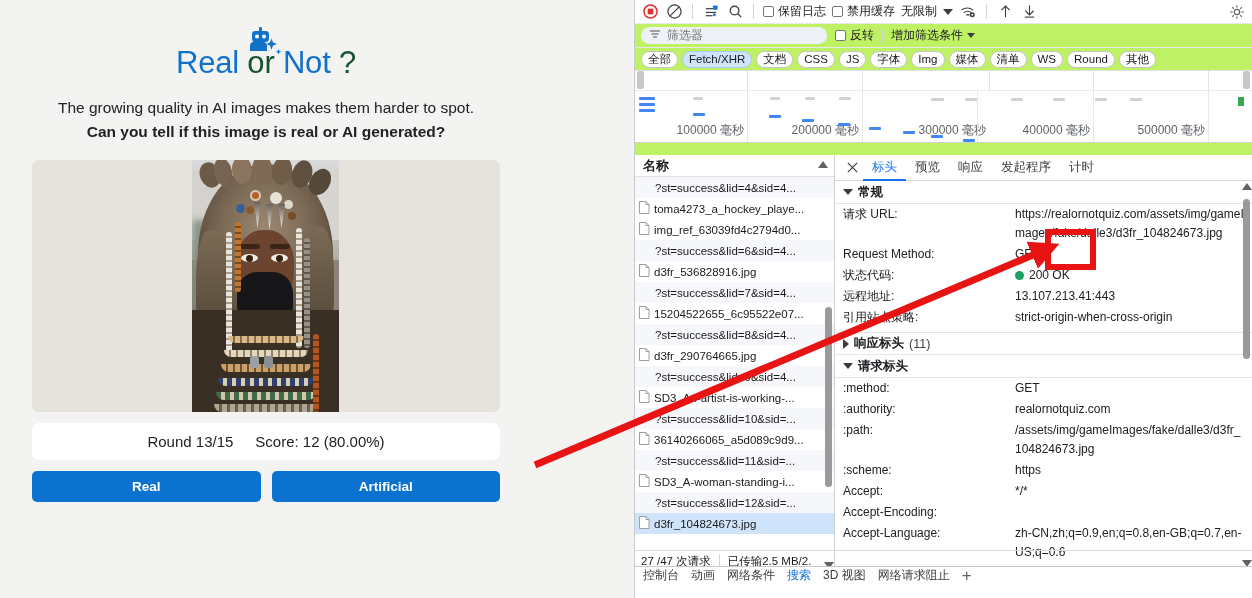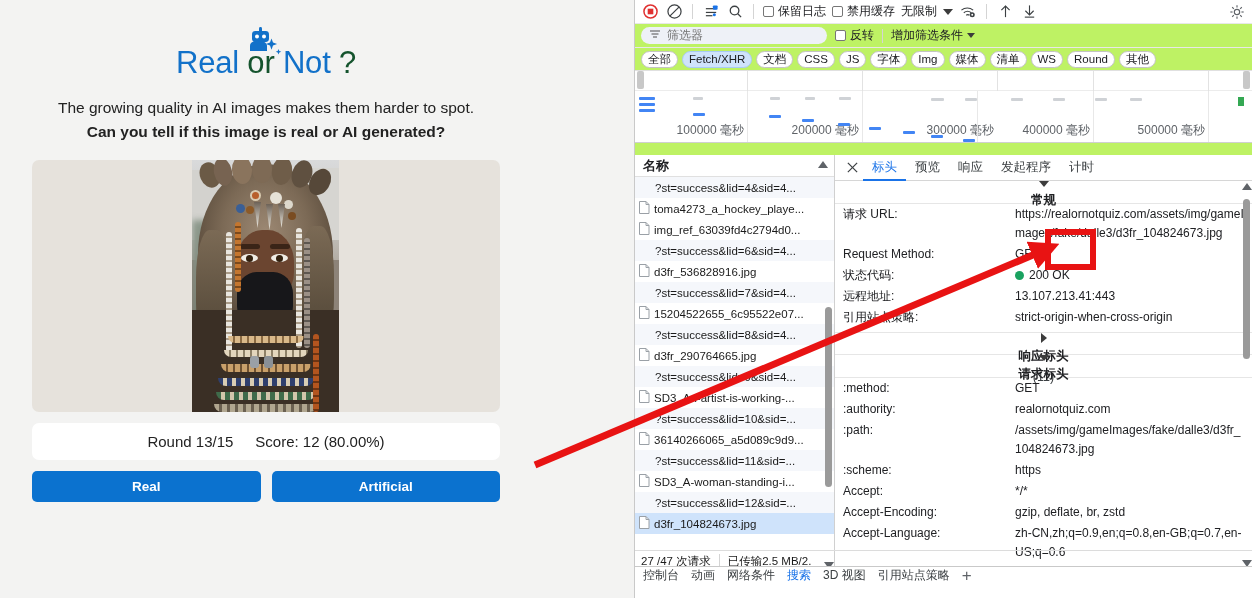--- a/index.html
+++ b/index.html
@@ -189,21 +189,21 @@
   #req-dnarrow{position:absolute;bottom:2px;left:0;width:0;height:0;border-left:5px solid transparent;border-right:5px solid transparent;border-top:7px solid #5f6368;}
 
   
   #details{flex:1;position:relative;overflow:hidden;background:#fff;}
   #det-tabs{height:26px;display:flex;align-items:center;gap:0;border-bottom:1px solid #d6d6d6;padding-left:6px;}
   #det-close{width:22px;height:22px;display:flex;align-items:center;justify-content:center;cursor:pointer;}
   .det-tab{height:26px;padding:0 9px;display:flex;align-items:center;font-size:12.5px;color:#3c4043;cursor:pointer;}
   .det-tab.active{color:#1a73e8;box-shadow:inset 0 -2px 0 #1a73e8;}
   .sect-head{
     height:23px;display:flex;align-items:center;gap:5px;padding:0 8px;
-    font-size:12.5px;font-weight:bold;border-bottom:1px solid #e6e6e6;cursor:pointer;flex-direction:column;
+    font-size:12.5px;font-weight:bold;border-bottom:1px solid #e6e6e6;cursor:pointer;
   }
   .tri-dn{width:0;height:0;border-left:5px solid transparent;border-right:5px solid transparent;border-top:6px solid #3c3c3c;}
   .tri-rt{width:0;height:0;border-top:5px solid transparent;border-bottom:5px solid transparent;border-left:6px solid #3c3c3c;}
   .sect-head .cnt{font-weight:normal;color:#3c4043;}
   .kv{display:flex;padding:1px 8px;font-size:12px;line-height:19px;align-items:flex-start;}
   .kv .k{width:172px;flex:none;color:#202124;}
   .kv .v{flex:1;color:#202124;word-break:break-all;}
   .dot-green{display:inline-block;width:9px;height:9px;border-radius:50%;background:#1aa260;margin-right:5px;vertical-align:-1px;}
   #det-scroll{position:absolute;right:0;top:26px;bottom:0;width:11px;}
   #det-uparrow{position:absolute;top:2px;left:1px;width:0;height:0;border-left:5px solid transparent;border-right:5px solid transparent;border-bottom:7px solid #5f6368;}
@@ -442,21 +442,21 @@
     </div>
 
   <div id="dt-overview">
     <div id="ov-ruler">
         <div class="ov-tick" style="left: 112px; width: 1px;">
           <span>100000 毫秒</span>
         </div>
         <div class="ov-tick" style="left: 227px; width: 1px;">
           <span>200000 毫秒</span>
         </div>
-        <div class="ov-tick" style="left: 362px; width: 1px;">
+        <div class="ov-tick" style="left: 354px; width: 1px;">
           <span>300000 毫秒</span>
         </div>
         <div class="ov-tick" style="left: 458px; width: 1px;">
           <span>400000 毫秒</span>
         </div>
         <div class="ov-tick" style="left: 573px; width: 1px;">
           <span>500000 毫秒</span>
         </div>
       </div>
     <div id="ov-body">
@@ -666,21 +666,20 @@
           <div class="kv">
             <div class="k">:scheme:</div>
             <div class="v">https</div>
           </div>
           <div class="kv">
             <div class="k">Accept:</div>
             <div class="v">*/*</div>
           </div>
           <div class="kv">
             <div class="k">Accept-Encoding:</div>
-            <div class="v">gzip, deflate, br, zstd</div>
           </div>
           <div class="kv">
             <div class="k">Accept-Language:</div>
             <div class="v">zh-CN,zh;q=0.9,en;q=0.8,en-GB;q=0.7,en-US;q=0.6</div>
           </div>
         </div>
 
       <div id="det-scroll">
         <div id="det-uparrow"></div>
         <div id="det-thumb"></div>
@@ -694,21 +693,21 @@
     <span class="vsep"></span>
     <span>已传输2.5 MB/2.</span>
   </div>
 
   <div id="drawer">
       <div class="dw-tab">控制台</div>
       <div class="dw-tab">动画</div>
       <div class="dw-tab">网络条件</div>
       <div class="dw-tab active">搜索</div>
       <div class="dw-tab">3D 视图</div>
-      <div class="dw-tab">引用站点策略</div>
+      <div class="dw-tab">网络请求阻止</div>
       <div class="dw-plus">+</div>
       <div id="dw-spacer"></div>
     </div>
 </div>
 
 <svg id="annot">
   <defs>
     <marker id="arrowhead" markerWidth="4.2" markerHeight="4.2" refX="1.2" refY="2.1" orient="auto">
       <polygon points="0,0 4.2,2.1 0,4.2" fill="#e81313"></polygon>
     </marker>

